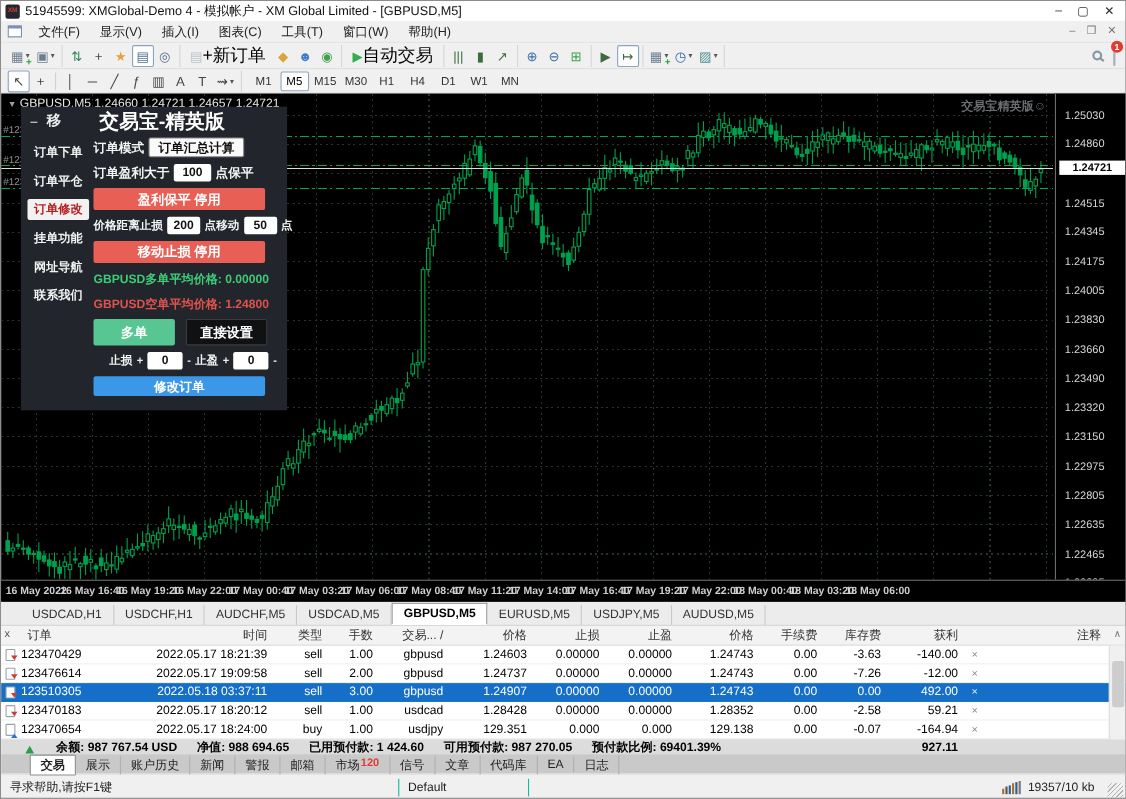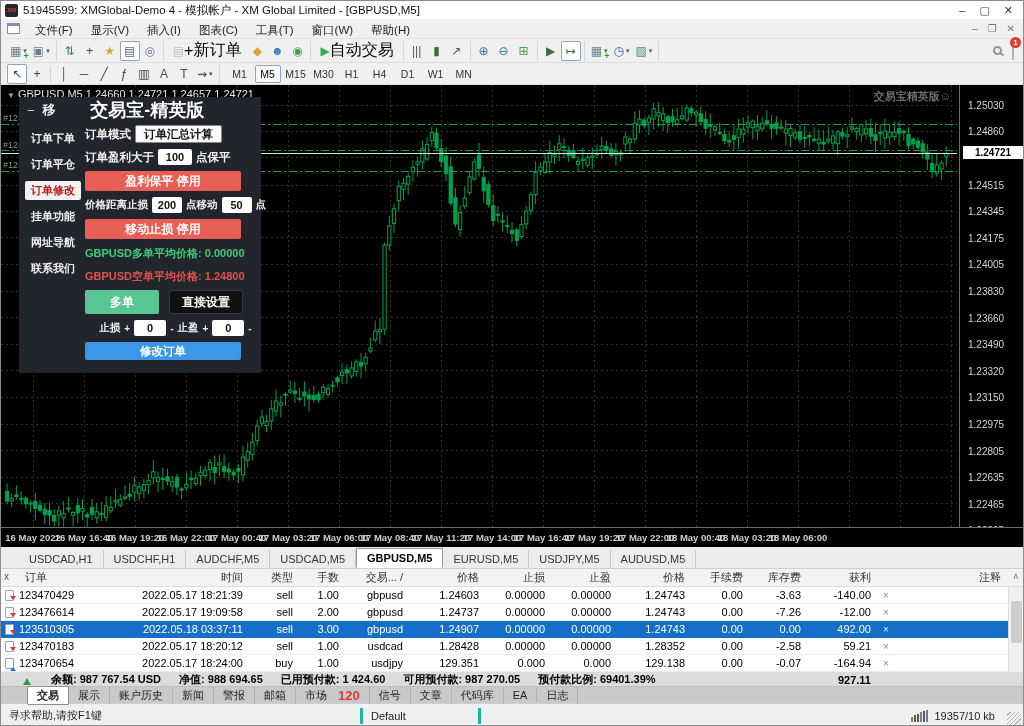--- a/index.html
+++ b/index.html
@@ -103,25 +103,25 @@
   .trow.sel .closex{color:#dfe7f0;}
   .t-summary{height:15px;background:#dcdcdc;border-bottom:1px solid #bdbdbd;font-size:11px;font-weight:bold;color:#000;padding-right:18px;}
   .t-summary .seg{display:flex;gap:18px;grid-column:1/12;padding-left:22px;white-space:nowrap;align-items:center;}
   .t-summary .tot{grid-column:12/13;text-align:right;padding-right:6px;}
   .sumtri{width:0;height:0;border:4px solid transparent;border-bottom:7px solid #2e9e44;display:inline-block;margin-right:2px;}
   .t-scroll{position:absolute;right:0;top:18px;width:15px;height:85px;background:#f0f0f0;border-left:1px solid #ddd;z-index:3;}
   .t-thumb{position:absolute;left:2px;top:14px;width:11px;height:42px;background:#cdcdcd;border-radius:2px;}
   .t-tabs{height:16px;background:#c9c9c9;display:flex;align-items:center;padding-left:26px;font-size:11px;}
   .ttab{color:#222;padding:1px 9px;border-right:1px solid #b0b0b0;white-space:nowrap;display:flex;align-items:flex-start;}
   .ttab.active{background:#fff;border:1px solid #8f8f8f;font-weight:bold;border-radius:1px;}
-  .ttab sub{color:#e03c31;font-size:13px;font-weight:bold;margin-left:11px;}
+  .ttab sub{color:#e03c31;font-size:10px;font-weight:bold;margin-left:1px;}
 
   
   .statusbar{height:24px;background:#f0f0f0;border-top:1px solid #cfcfcf;display:flex;align-items:center;font-size:11px;color:#222;}
-  .sb-cell{padding:0 8px;height:16px;display:flex;align-items:center;border-right:3px solid #14b8a6;}
+  .sb-cell{padding:0 8px;height:16px;display:flex;align-items:center;border-right:1px solid #14b8a6;}
   .sb-help{width:362px;}
   .sb-profile{width:118px;}
   .sb-fill{flex:1;border-right:none;}
   .sb-conn{display:flex;align-items:center;gap:6px;padding:0 8px;}
   .bars{display:flex;align-items:flex-end;gap:1px;height:12px;}
   .bars i{width:2px;display:block;}
   .grip{width:14px;height:14px;margin:6px 2px 0 4px;background:repeating-linear-gradient(135deg,transparent,transparent 2px,#b5b5b5 2px,#b5b5b5 3px);}
 </style>
 </head>
 <body>

